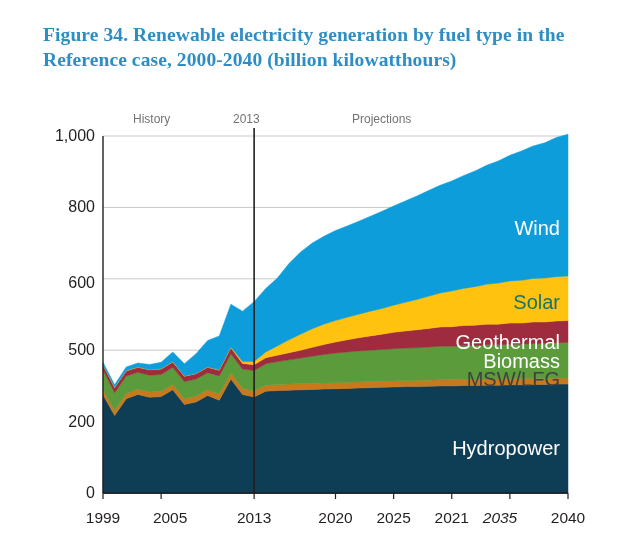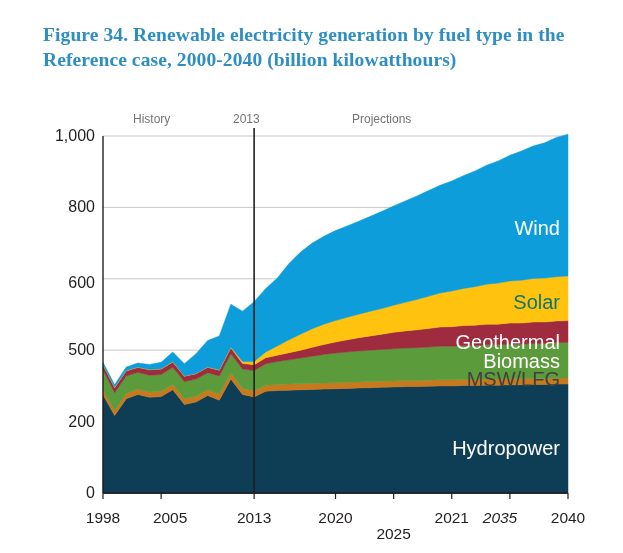--- a/index.html
+++ b/index.html
@@ -129,25 +129,25 @@
 
     <div id="y-axis-labels">
         <div class="ytick" style="top: 493px;">0</div>
         <div class="ytick" style="top: 421.6px;">200</div>
         <div class="ytick" style="top: 350.2px;">500</div>
         <div class="ytick" style="top: 283px;">600</div>
         <div class="ytick" style="top: 207.4px;">800</div>
         <div class="ytick" style="top: 136px;">1,000</div>
       </div>
     <div id="x-axis-labels">
-        <div class="xtick" style="left: 103px; top: 6px;">1998</div>
+        <div class="xtick" style="left: 103px; top: 6px;">1999</div>
         <div class="xtick" style="left: 161.125px; top: 6px; margin-left: 9px;">2005</div>
         <div class="xtick" style="left: 254.125px; top: 6px;">2013</div>
         <div class="xtick" style="left: 335.5px; top: 6px;">2020</div>
-        <div class="xtick" style="left: 393.625px; top: 6px; margin-top: 16px;">2025</div>
+        <div class="xtick" style="left: 393.625px; top: 6px;">2025</div>
         <div class="xtick" style="left: 451.75px; top: 6px;">2021</div>
         <div class="xtick" style="left: 500px; top: 6px; font-style: italic;">2035</div>
         <div class="xtick" style="left: 568px; top: 6px;">2040</div>
       </div>
 
     <div class="region-label" id="label-history">History</div>
     <div class="region-label" id="label-2013">2013</div>
     <div class="region-label" id="label-projections">Projections</div>
 
     <div id="series-labels">

